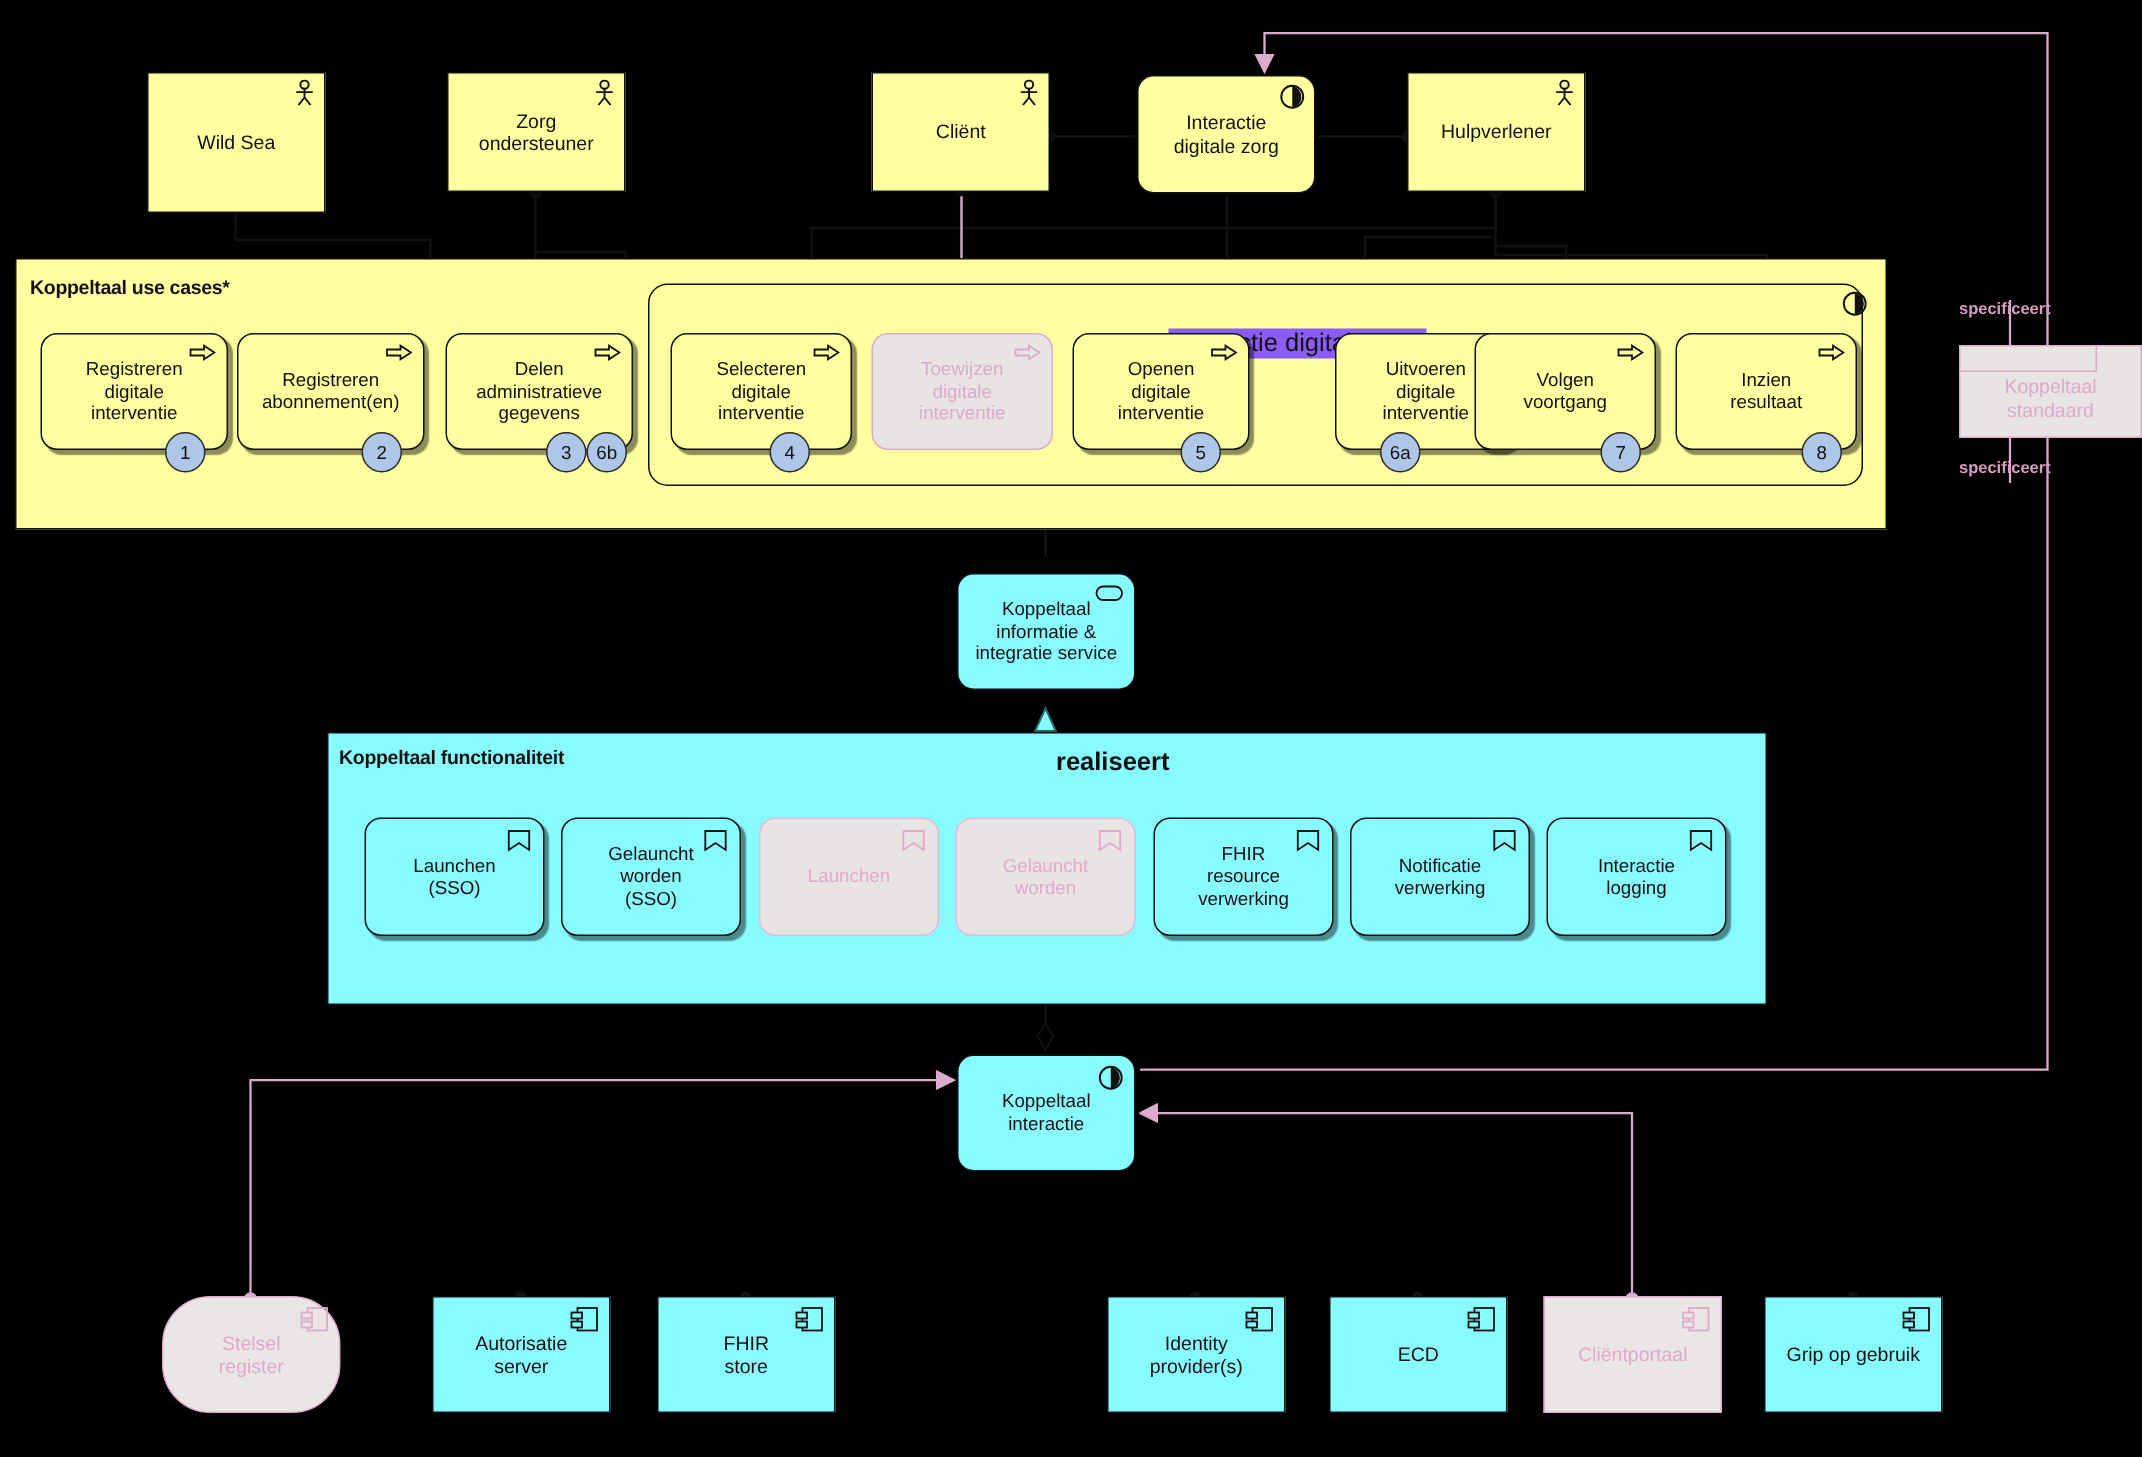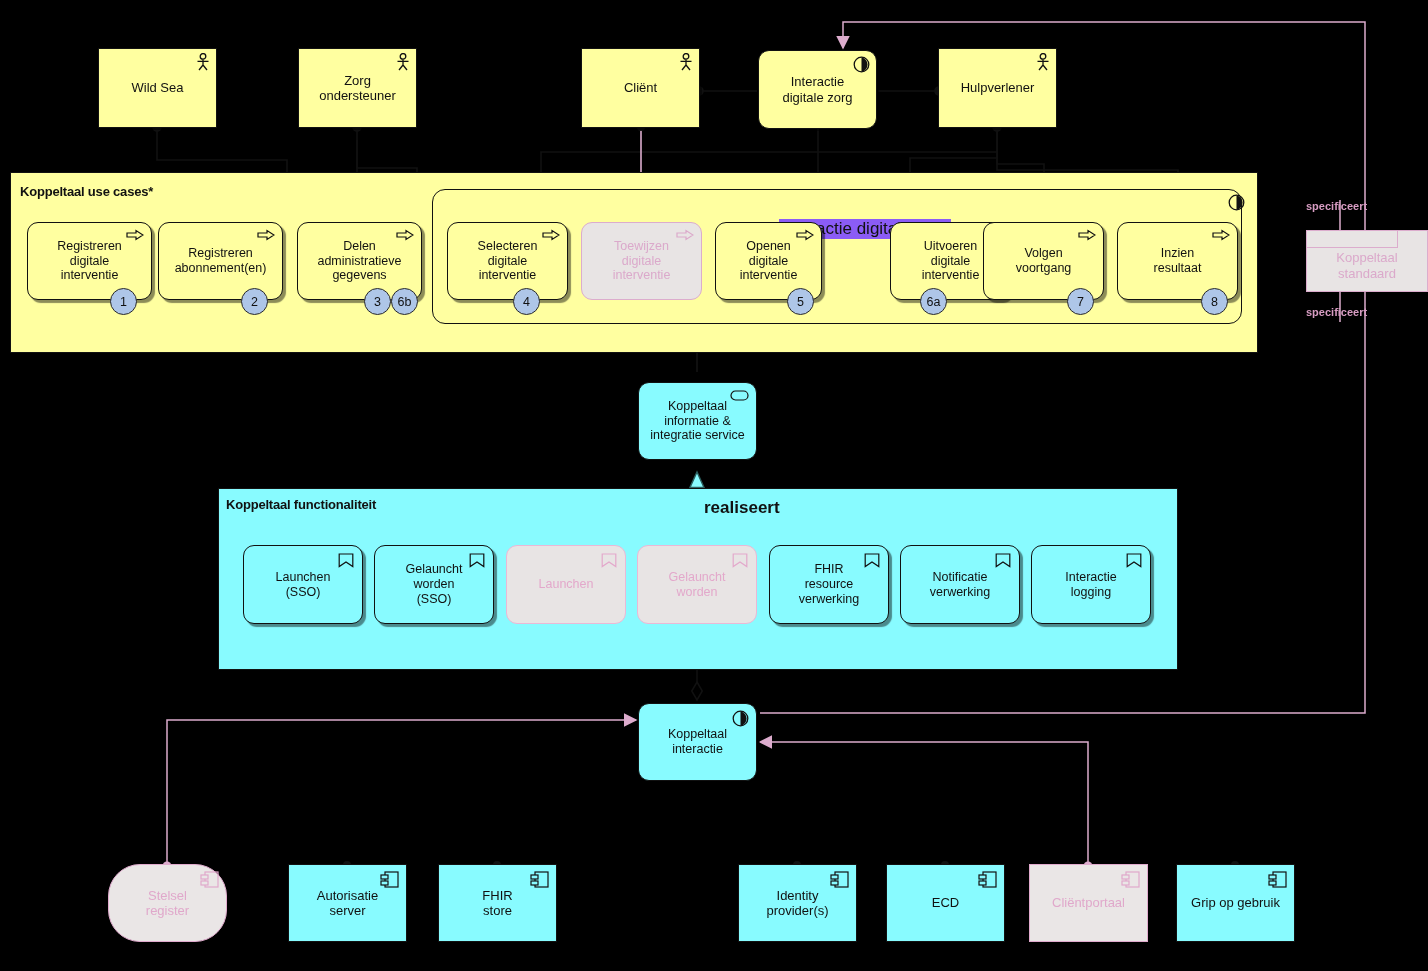--- a/index.html
+++ b/index.html
@@ -184,21 +184,21 @@
 
     <g fill="#111">
       <circle cx="347" cy="865" r="4"></circle>
       <circle cx="497" cy="865" r="4"></circle>
       <circle cx="797" cy="865" r="4"></circle>
       <circle cx="945" cy="865" r="4"></circle>
       <circle cx="1235" cy="865" r="4"></circle>
     </g>
   </svg>
 
-  <div class="node actor" style="left:98px;top:48px;width:119px;height:80px;">
+  <div class="node actor" style="left:98px;top:48px;width:119px;height:94px;">
     <span class="lbl">Wild Sea</span>
     <span class="ic" style="right:5px;top:4px;">
       <svg width="16" height="18" viewBox="0 0 16 18">
           <circle cx="8" cy="3.4" r="2.8" fill="none" stroke="#111" stroke-width="1.3"></circle>
           <path d="M8,6.4 L8,12 M2.5,8.4 L13.5,8.4 M8,12 L4,17 M8,12 L12,17" fill="none" stroke="#111" stroke-width="1.3"></path>
         </svg>
     </span>
   </div>
 
   <div class="node actor" style="left:298px;top:48px;width:119px;height:80px;">
@@ -321,21 +321,21 @@
       <span>digitale</span><br>
       <span>interventie</span>
     </span>
     <span class="ic" style="right:7px;top:6px;">
       <svg width="18" height="12" viewBox="0 0 18 12">
           <path d="M1,4 L10,4 L10,1.5 L17,6 L10,10.5 L10,8 L1,8 z" fill="none" stroke="#dba9cb" stroke-width="1.2"></path>
         </svg>
     </span>
   </div>
 
-  <div class="node usecase" style="left:715px;top:222px;width:107px;height:78px;">
+  <div class="node usecase" style="left:715px;top:222px;width:118px;height:78px;">
     <span class="lbl">
       <span>Openen</span><br>
       <span>digitale</span><br>
       <span>interventie</span>
     </span>
     <span class="ic" style="right:7px;top:6px;">
       <svg width="18" height="12" viewBox="0 0 18 12">
           <path d="M1,4 L10,4 L10,1.5 L17,6 L10,10.5 L10,8 L1,8 z" fill="none" stroke="#111" stroke-width="1.2"></path>
         </svg>
     </span>

